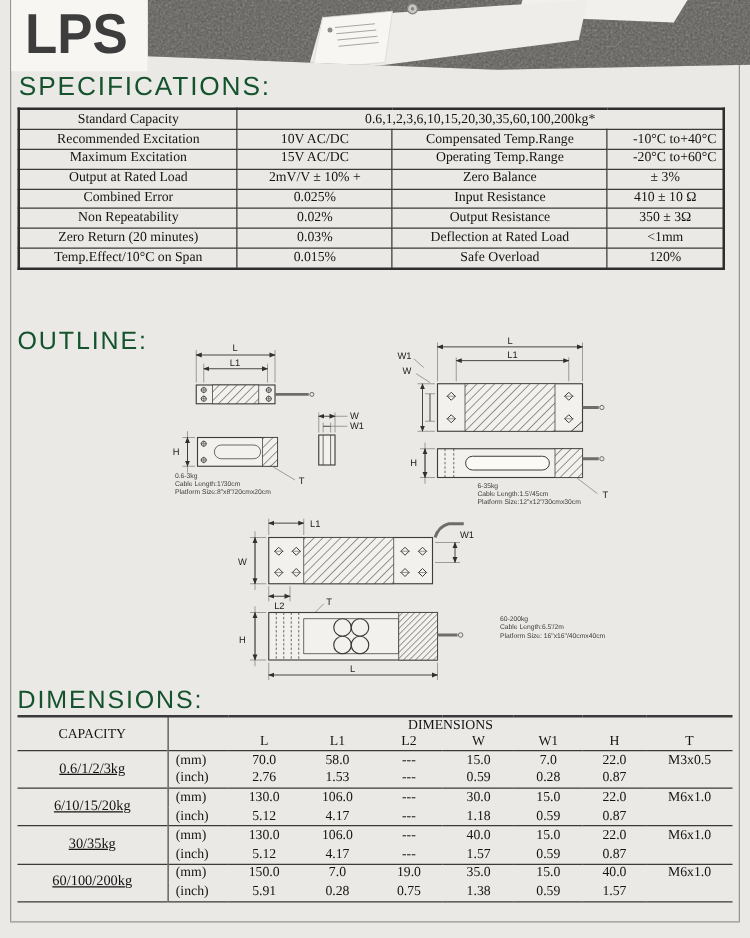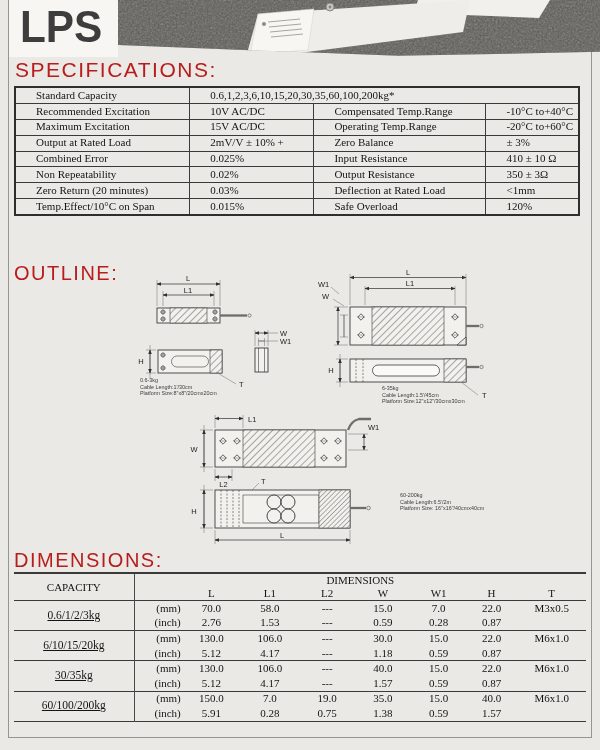--- a/index.html
+++ b/index.html
@@ -13,35 +13,35 @@
   .lps-title{
     position:absolute;left:20px;top:1px;
     font-family:"Liberation Sans", sans-serif;font-weight:bold;
     font-size:45px;color:#3d3d3d;letter-spacing:0px;
     transform:scaleX(.94);transform-origin:left top;
   }
   .photo{position:absolute;left:118px;top:0;width:482px;height:57px;
     clip-path:polygon(0 0,100% 0,100% 91%,58% 98%,0 79%);}
   .sec-heading{
     position:absolute;font-family:"Liberation Sans", sans-serif;
-    color:#b91c1c;letter-spacing:1.5px;font-weight:500;
+    color:#14532d;letter-spacing:1.5px;font-weight:500;
   }
   #spec-heading{left:15px;top:58px;font-size:21px;}
   #outline-heading{left:14px;top:262px;font-size:20px;}
   #dim-heading{left:14px;top:549px;font-size:20px;}
 
   
   .spec-table{
     position:absolute;left:14px;top:86px;width:566px;
     border-collapse:collapse;border:2px solid #2e2e2e;
     font-size:11px;table-layout:fixed;
   }
   .spec-table td{
     border:1px solid #3a3a3a;height:12.9px;line-height:1.05;
-    padding:1px 20px;white-space:nowrap;overflow:hidden;
+    padding:1px 20px;white-space:nowrap;overflow:hidden;text-align:center;
   }
 
   
   .outline-svg{position:absolute;left:10px;top:268px;}
   .dl{stroke:#2f2f2f;stroke-width:.7;}          
   .xl{stroke:#787878;stroke-width:.55;}          
   .ol{stroke:#3d3d3d;stroke-width:.9;fill:#f2f1ed;} 
   .thin{stroke:#3d3d3d;stroke-width:.6;fill:none;}
   .cab{stroke:#6f6d69;stroke-width:2.3;fill:none;}
   .dimtxt{font-family:"Liberation Sans",sans-serif;font-size:7.5px;fill:#222;}
@@ -50,21 +50,21 @@
   
   .dim-table{
     position:absolute;left:14px;top:572px;width:572px;
     border-collapse:collapse;font-size:11px;table-layout:fixed;
     border-top:2px solid #3a3a3a;border-bottom:1.4px solid #3a3a3a;
   }
   .dim-table th{font-weight:normal;}
   .dim-table th,.dim-table td{padding:1px 2px;height:12.6px;line-height:1;text-align:center;white-space:nowrap;}
   .dim-table .hr1 th{height:11px;}
   .dim-table .hr2 th{height:10px;}
-  .dim-table .unit{text-align:right;padding-left:6px;}
+  .dim-table .unit{text-align:left;padding-left:6px;}
   .dim-table .vd{border-left:1px solid #4a4a4a;}
   .dim-table tr.grp td{border-top:1.3px solid #3a3a3a;}
   .dim-table .cap{font-size:11.5px;text-decoration:underline;}
 </style>
 </head>
 <body>
 
 <div class="frame" style="left:8px;top:0;width:1px;height:737px;"></div>
 <div class="frame" style="left:591px;top:48px;width:1px;height:689px;"></div>
 <div class="frame" style="left:8px;top:737px;width:584px;height:1px;"></div>

